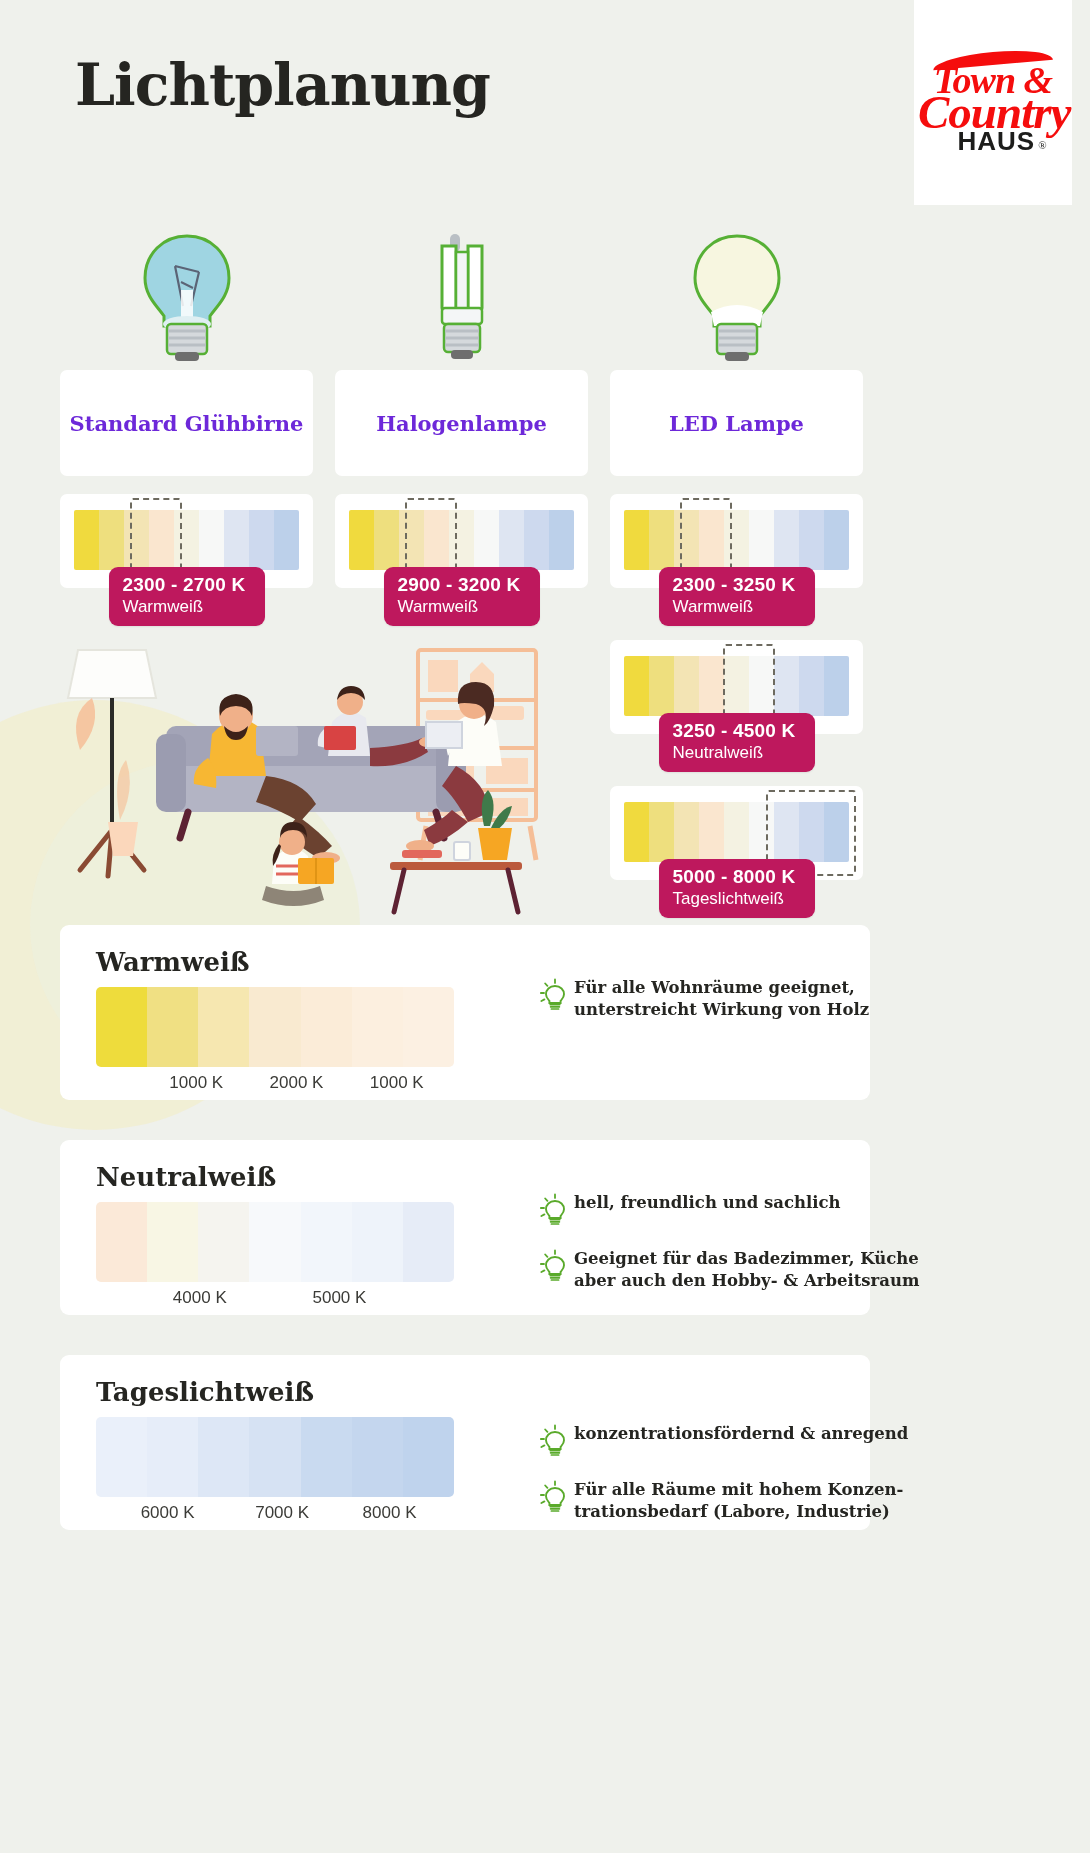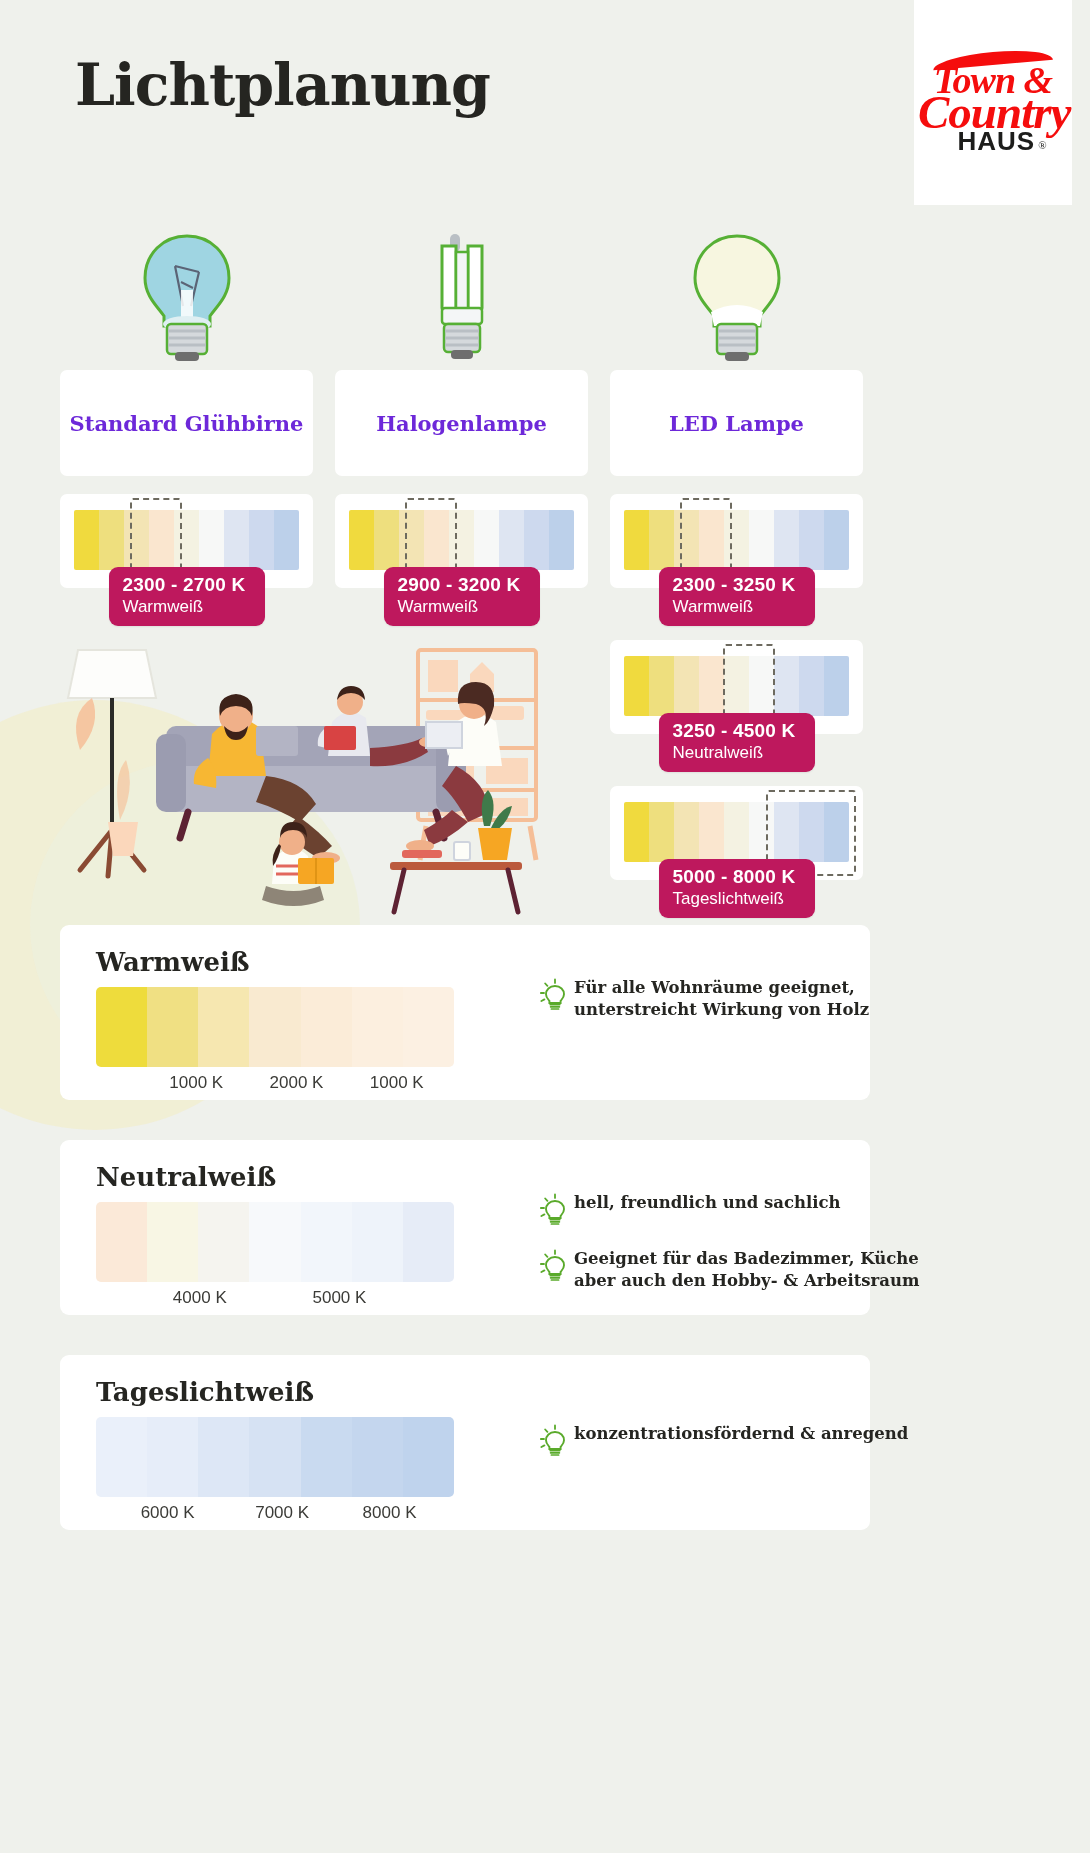--- a/index.html
+++ b/index.html
@@ -456,14 +456,22 @@
     </div>
   <div class="bullets" style="top:68px;">
       <div class="bullet">
         <span class="bicon"><svg width="30" height="34" viewBox="0 0 30 34">
             <path d="M15 8 C9.5 8 6 11.8 6 16.2 C6 19.4 8 21 9.4 22.9 L9.4 25 h11.2 v-2.1 C22 21 24 19.4 24 16.2 C24 11.8 20.5 8 15 8 Z" fill="none" stroke="#5aaa2b" stroke-width="1.9"></path>
             <path d="M10.2 26.6 h9.6 M10.6 28.8 h8.8 M11.4 31 h7.2" stroke="#5aaa2b" stroke-width="1.7" stroke-linecap="round"></path>
             <path d="M15 1.5 v3.4 M5.2 5.5 l2.2 2.4 M0.8 15 h3.2 M1.4 23 l3 -1.6" stroke="#5aaa2b" stroke-width="1.8" stroke-linecap="round"></path>
           </svg></span>
         <span class="btxt">konzentrationsfördernd &amp; anregend</span>
       </div>
+      <div class="bullet">
+        <span class="bicon"><svg width="30" height="34" viewBox="0 0 30 34">
+            <path d="M15 8 C9.5 8 6 11.8 6 16.2 C6 19.4 8 21 9.4 22.9 L9.4 25 h11.2 v-2.1 C22 21 24 19.4 24 16.2 C24 11.8 20.5 8 15 8 Z" fill="none" stroke="#5aaa2b" stroke-width="1.9"></path>
+            <path d="M10.2 26.6 h9.6 M10.6 28.8 h8.8 M11.4 31 h7.2" stroke="#5aaa2b" stroke-width="1.7" stroke-linecap="round"></path>
+            <path d="M15 1.5 v3.4 M5.2 5.5 l2.2 2.4 M0.8 15 h3.2 M1.4 23 l3 -1.6" stroke="#5aaa2b" stroke-width="1.8" stroke-linecap="round"></path>
+          </svg></span>
+        <span class="btxt">Für alle Räume mit hohem Konzen-<br>trationsbedarf (Labore, Industrie)</span>
+      </div>
     </div>
 </div>
 
 </body></html>

